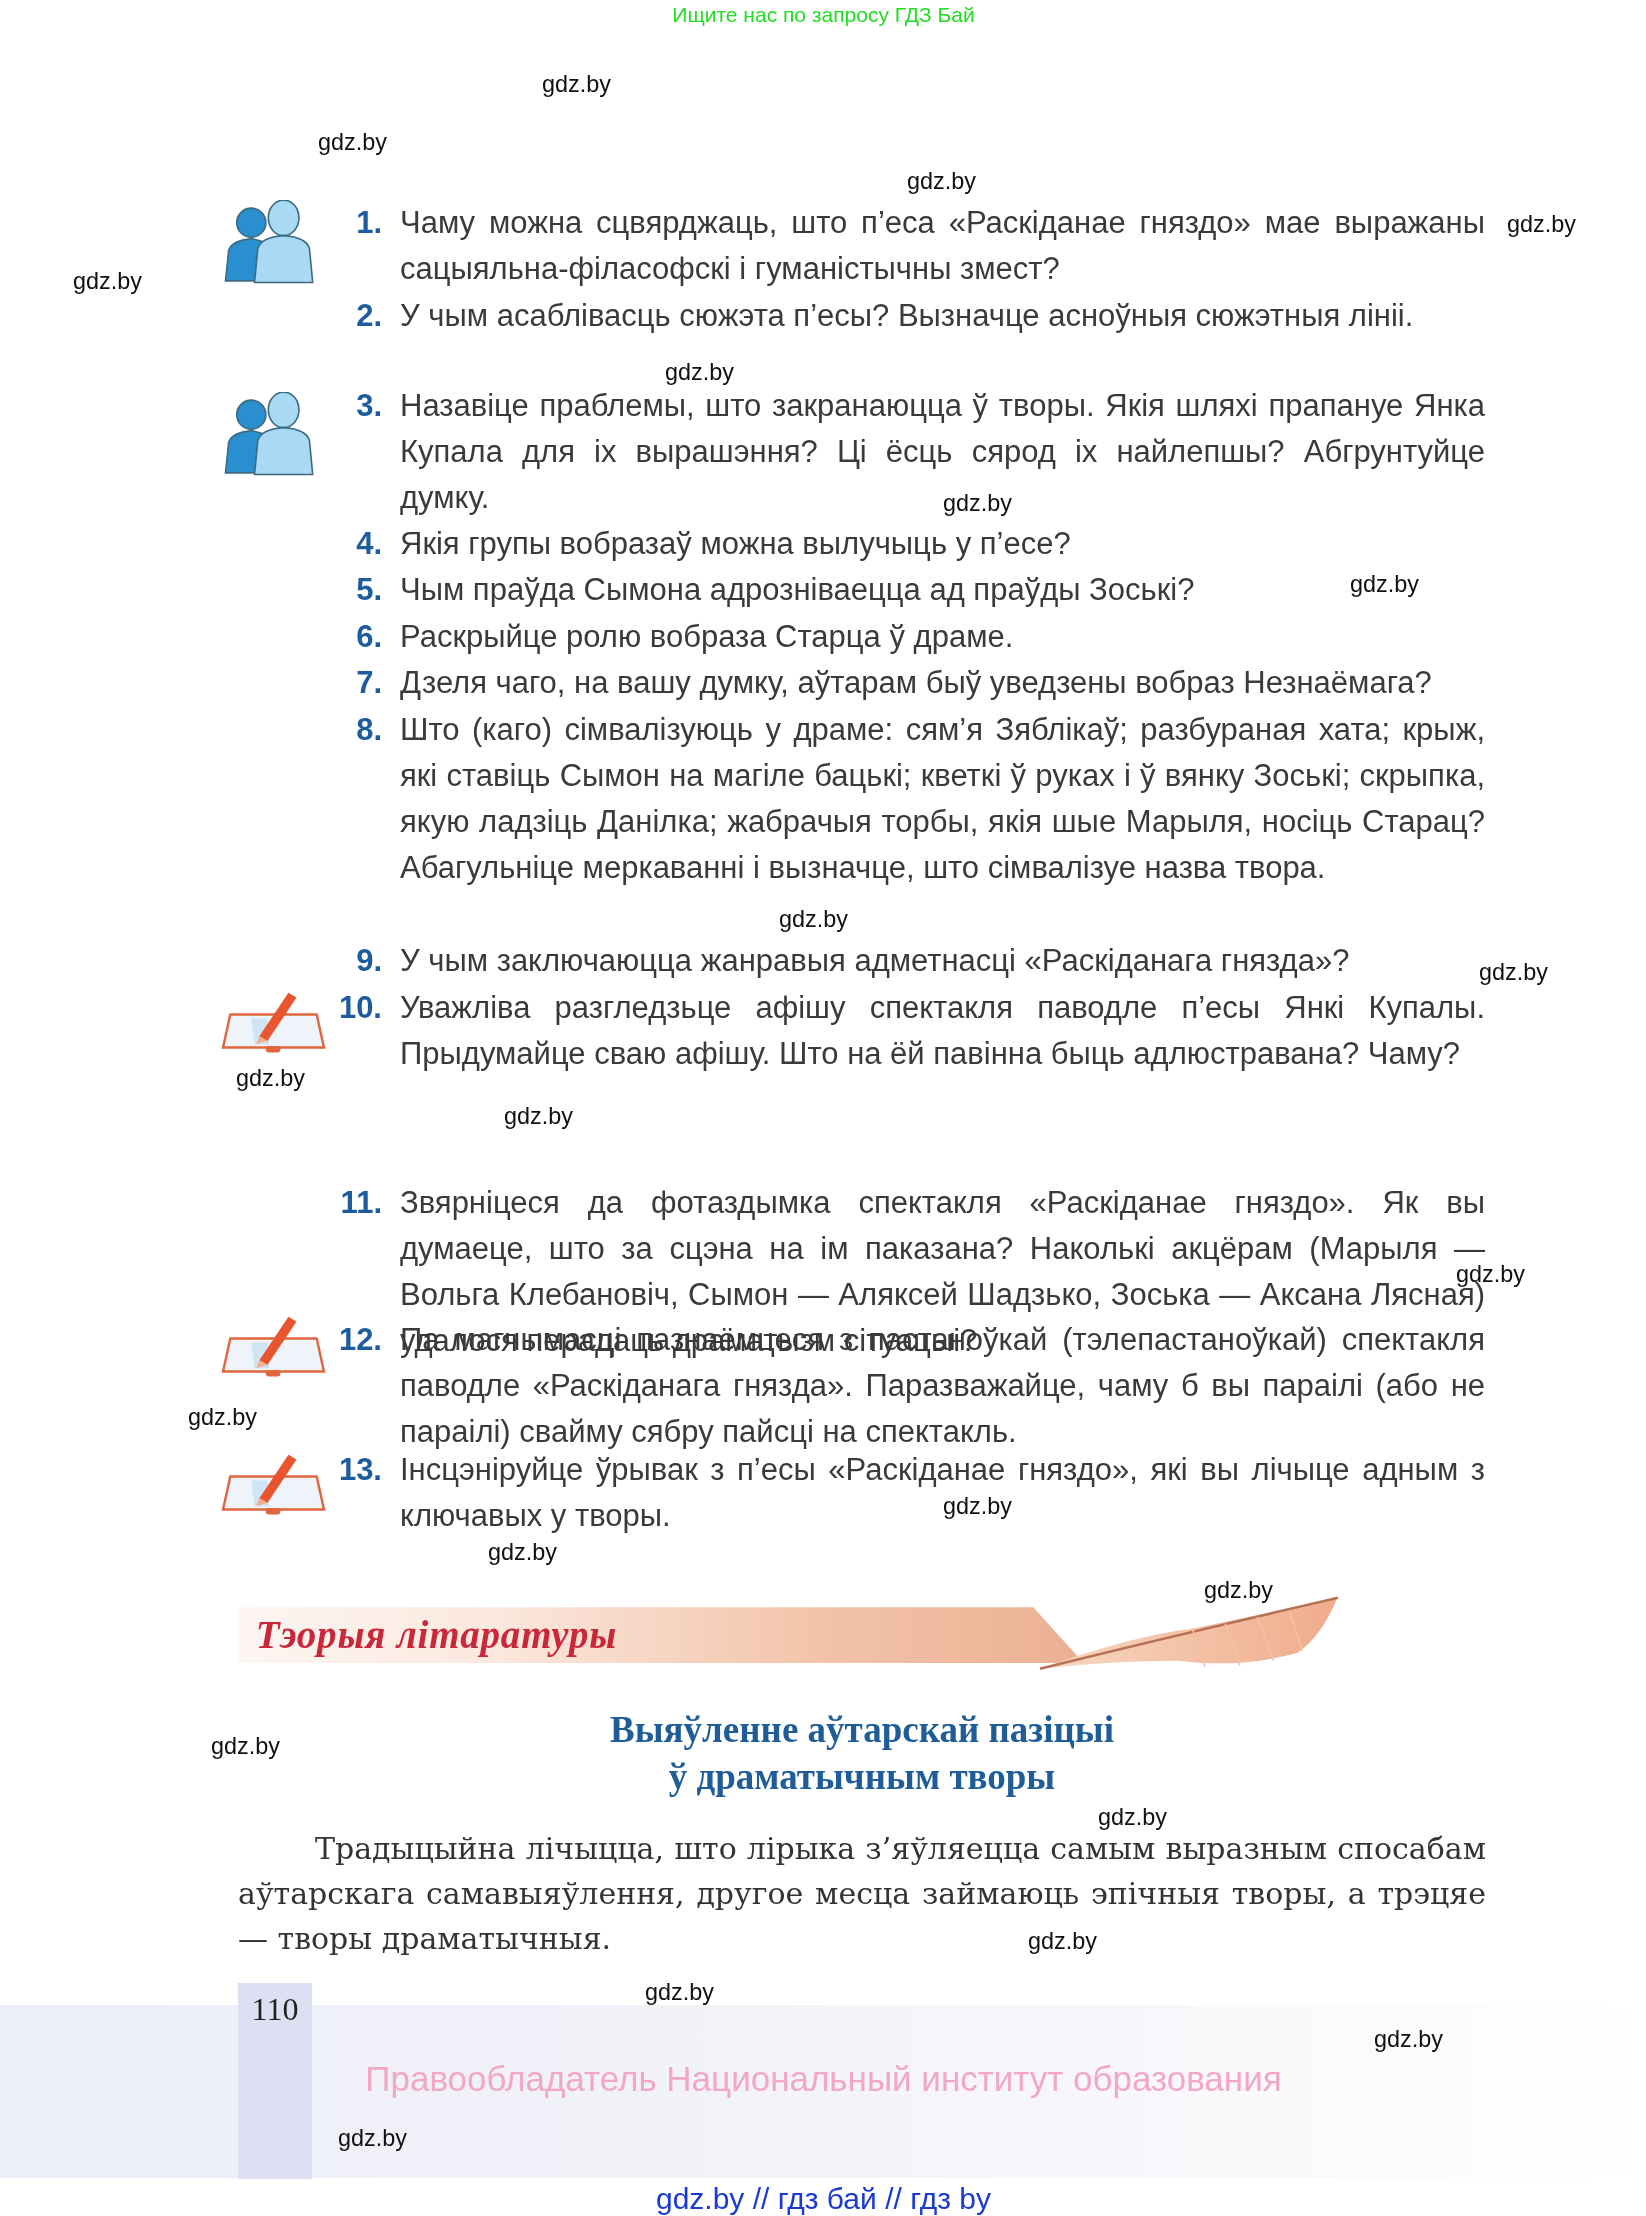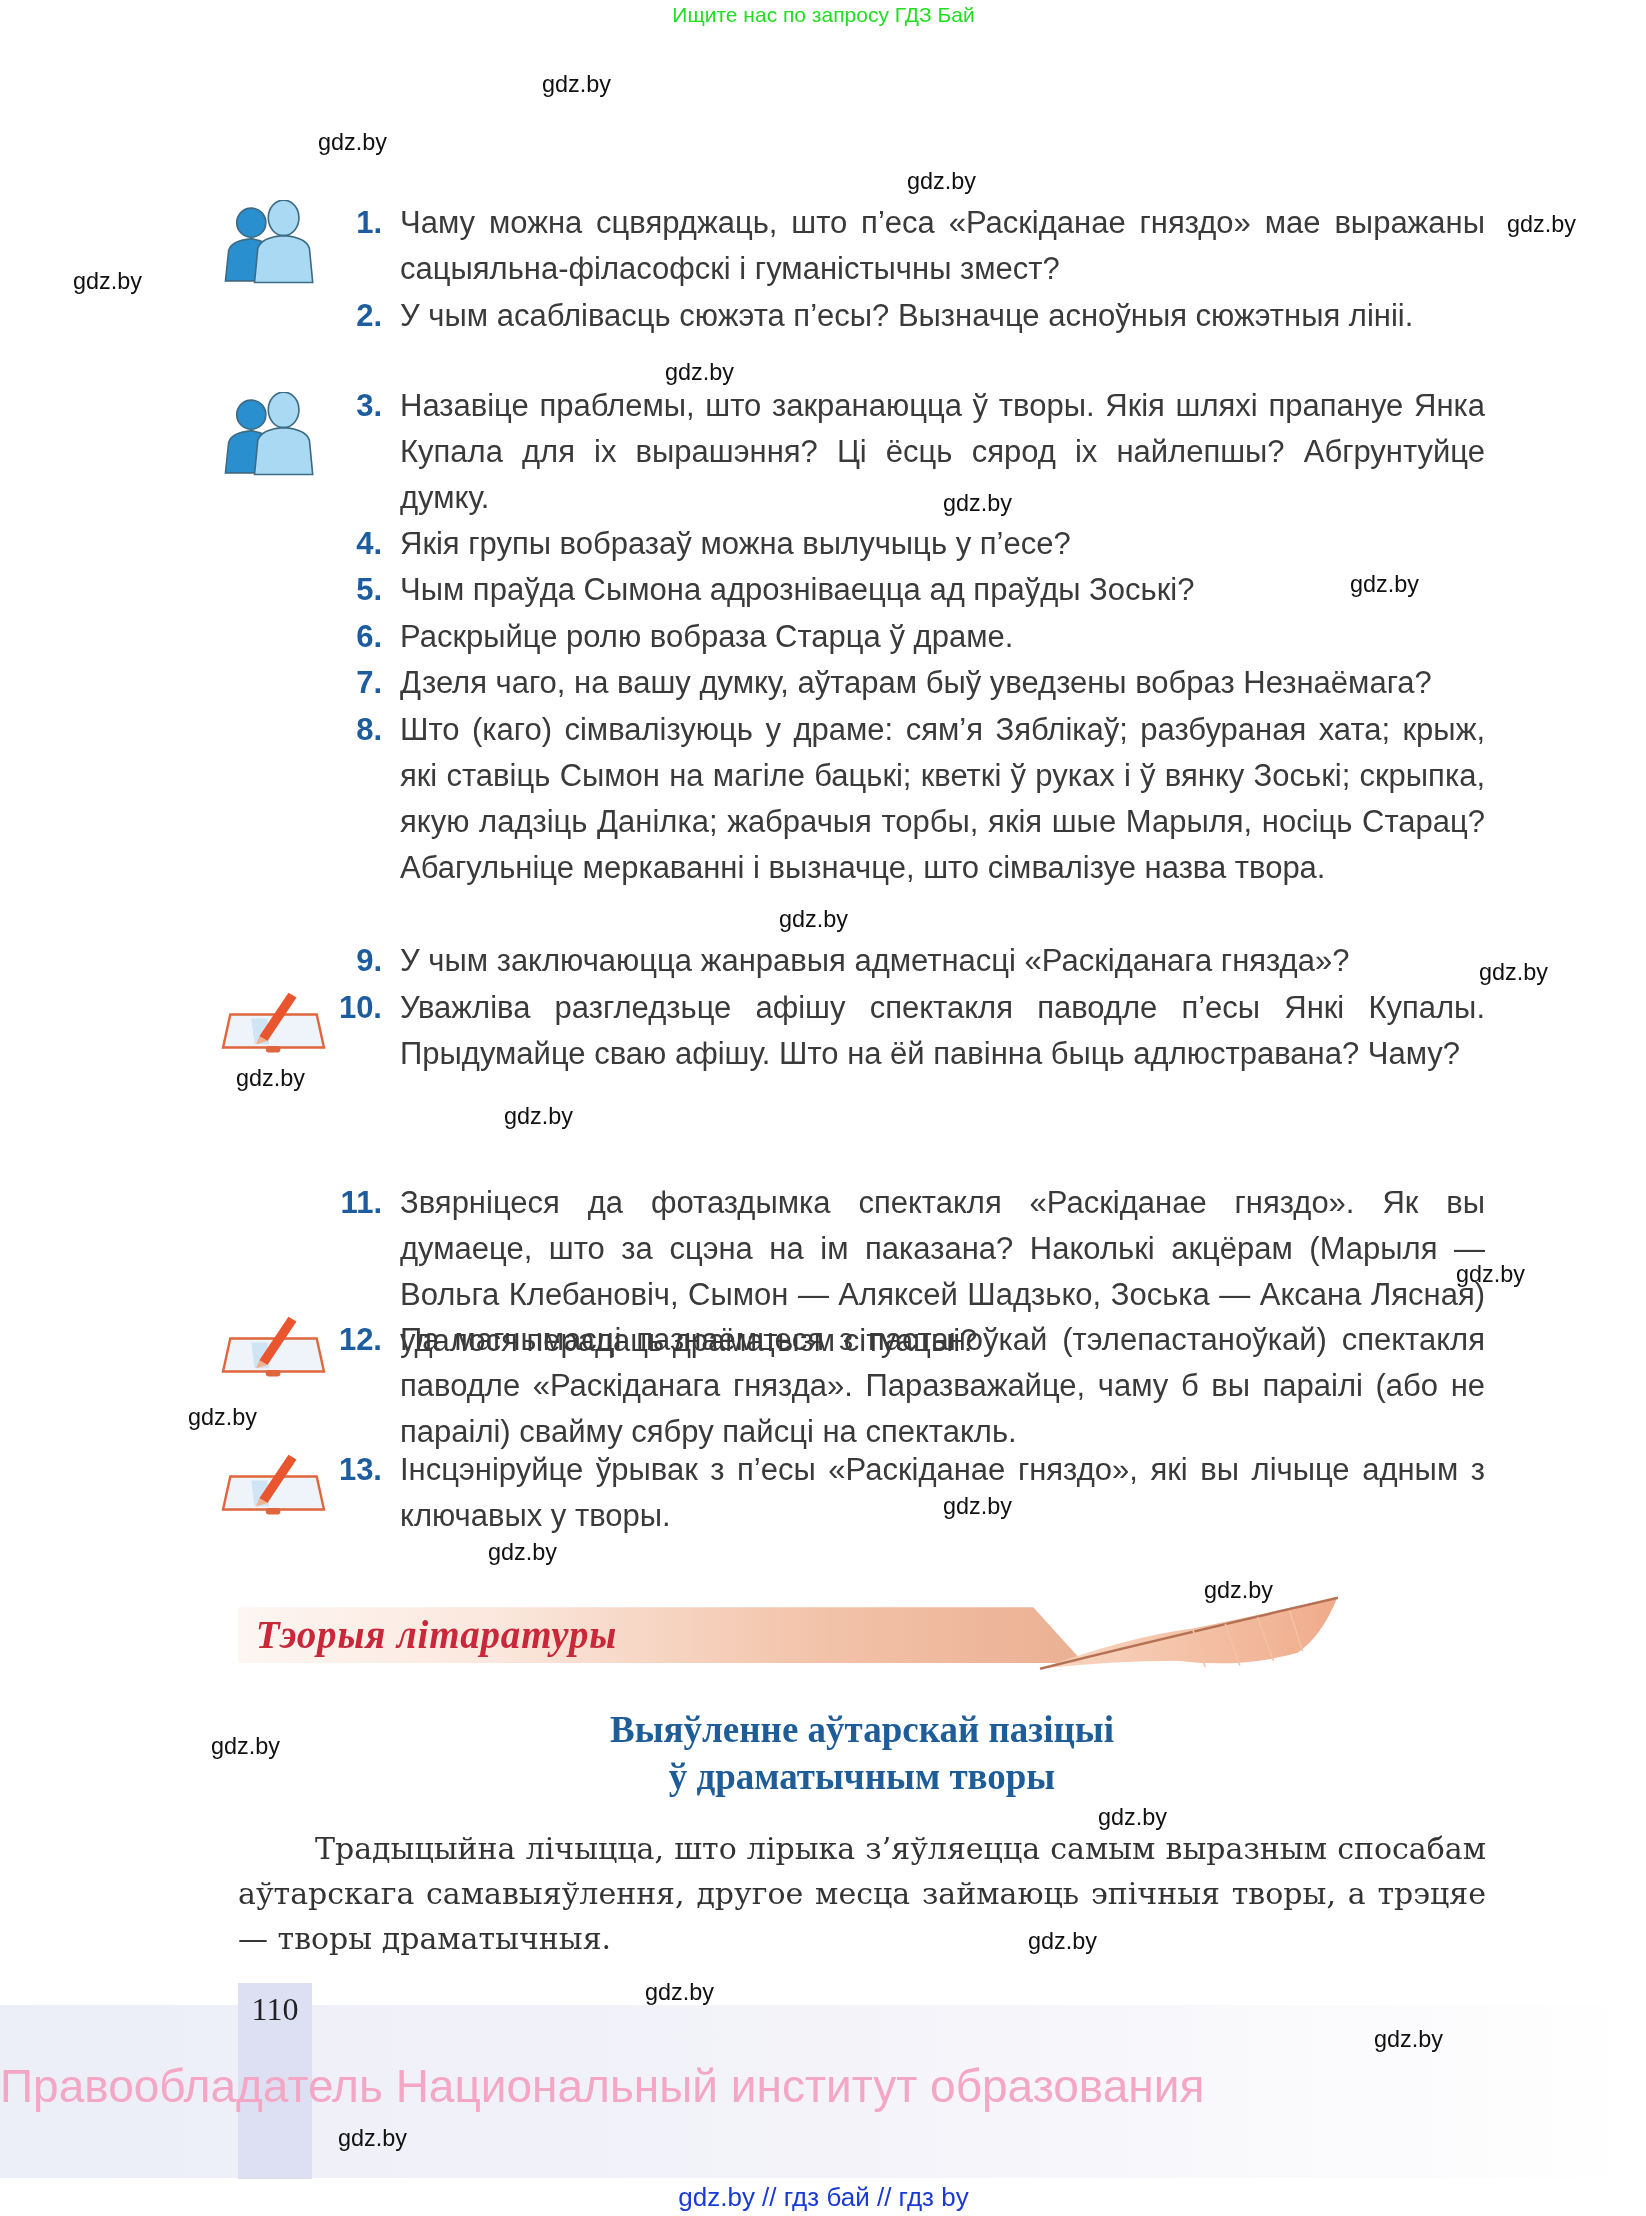--- a/index.html
+++ b/index.html
@@ -14,22 +14,22 @@
   .banner .strip { position:absolute; left:0; top:3.2px; width:846px; height:56px;
      background:linear-gradient(90deg,#fdf6f2 0%,#fbe8de 30%,#f2c2a8 70%,#ebb093 100%);
      clip-path:polygon(0 0, 94% 0, 100% 100%, 0 100%); }
   .banner .label { position:absolute; left:17.7px; top:8px; font-family:"Liberation Serif", serif; font-style:italic; font-weight:bold; font-size:39px; color:#c8283a; letter-spacing:0.8px; }
   .heading { position:absolute; left:238px; width:1248px; text-align:center; font-family:"Liberation Serif", serif; font-weight:bold; font-size:37px; color:#1f5d99; line-height:47px; }
   .para { position:absolute; left:238px; width:1248px; font-family:"DejaVu Serif", serif; font-size:30px; line-height:45px; color:#333; text-align:justify; text-align-last:left; }
   .para .indent { display:inline-block; width:77px; }
   .footer-band { position:absolute; left:0; top:2005px; width:1647px; height:173px; background:linear-gradient(90deg,#eceef8 0%,#f3f3f9 50%,#ffffff 100%); }
   .footer-side { position:absolute; left:238px; top:1983px; width:74px; height:196px; background:#dde0f2; }
   .page-num { position:absolute; left:238px; top:1991px; width:74px; text-align:center; font-family:"Liberation Serif", serif; font-size:32px; color:#222; }
-  .copyright { position:absolute; left:0; width:1647px; top:2059px; text-align:left; font-size:46px; color:#f3a7c4; }
-  .bottom-links { position:absolute; left:0; width:1647px; top:2182px; text-align:center; font-size:26px; color:#1a3ad6; }
+  .copyright { position:absolute; left:0; width:1647px; top:2059px; text-align:center; font-size:35px; color:#f3a7c4; }
+  .bottom-links { position:absolute; left:0; width:1647px; top:2182px; text-align:center; font-size:30px; color:#1a3ad6; }
 </style>
 </head>
 <body>
 
 <div class="top-note">Ищите нас по запросу ГДЗ Бай</div>
 
 <div class="q" style="top:200px;">
   <span class="num">1.</span>
   <span class="txt">Чаму можна сцвярджаць, што п’еса «Раскіданае гняздо» мае выражаны сацыяльна-філасофскі і гуманістычны змест?</span>
 </div>

